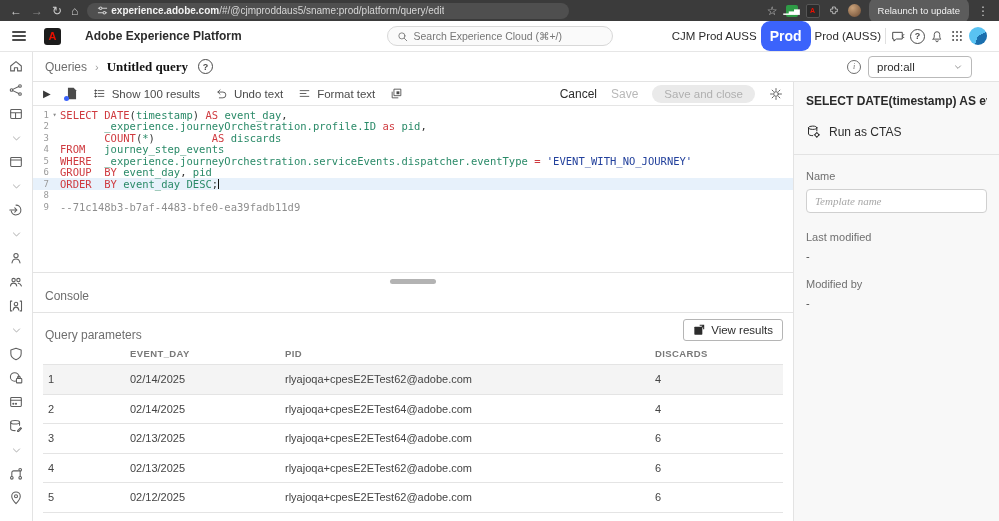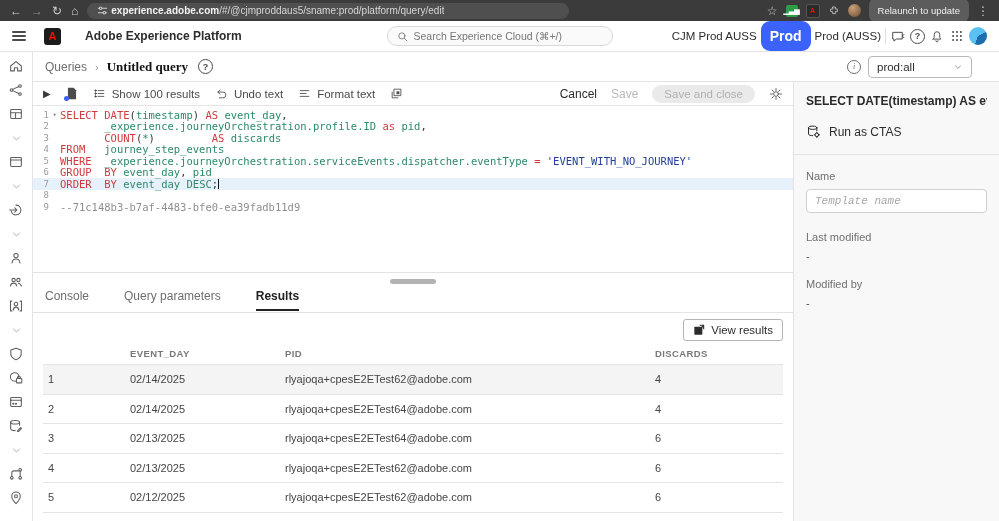--- a/index.html
+++ b/index.html
@@ -88,21 +88,21 @@
   .crow.active{background:#e7f1fb;}
   .ln{width:16px;flex:none;text-align:right;font-size:9px;color:#9a9a9a;}
   .fold{width:11px;flex:none;text-align:center;font-size:7px;color:#8a8a8a;}
   .crow code{white-space:pre;font-size:10.5px;font-family:inherit;}
   .tk-k{color:#cf3a3f;}.tk-i{color:#2a8a68;}.tk-s{color:#23419c;}.tk-c{color:#8e8e8e;}.tk-t{color:#333;}
   .cursor{display:inline-block;width:1.2px;height:10px;background:#111;vertical-align:-1px;}
 
   
   .bottom{position:absolute;top:272px;left:33px;width:760px;bottom:0;background:#fff;border-top:1px solid #e3e3e3;overflow:hidden;}
   .handle{position:absolute;top:6px;left:50%;transform:translateX(-50%);width:46px;height:5px;border-radius:3px;background:#b3b3b3;}
-  .tabs{position:absolute;top:16px;left:12px;display:flex;gap:35px;}
+  .tabs{position:absolute;top:16px;left:12px;display:flex;gap:19px;flex-direction:column;}
   .tab{font-size:12px;color:#6e6e6e;position:relative;padding-bottom:6px;}
   .tab.active{color:#222;font-weight:700;}
   .tab.active::after{content:"";position:absolute;left:0;right:0;bottom:-2px;height:2px;background:#222;}
   .tabborder{position:absolute;top:39px;left:0;right:0;border-bottom:1px solid #e3e3e3;}
   .viewbtn{position:absolute;top:46px;right:10px;height:20px;border:1px solid #b5b5b5;border-radius:3px;background:#fff;
            display:flex;align-items:center;gap:6px;padding:0 9px;}
   .viewbtn span{font-size:11.5px;color:#2c2c2c;}
   .table{position:absolute;top:73px;left:10px;right:10px;}
   .thead{position:relative;height:18px;}
   .th{position:absolute;top:2px;font-size:9.5px;font-weight:700;letter-spacing:.4px;color:#787878;}
@@ -113,21 +113,21 @@
   .th.h1{left:87px;}.th.h2{left:242px;}.th.h3{left:612px;}
 
   
   .rightpanel{position:absolute;top:82px;left:793px;right:0;bottom:0;background:#f8f8f8;border-left:1px solid #e3e3e3;
               padding:12px;box-sizing:border-box;}
   .ptitle{font-size:12px;font-weight:700;color:#2a2a2a;white-space:nowrap;overflow:hidden;}
   .ctas{margin-top:16px;display:flex;align-items:center;gap:8px;font-size:12px;color:#2c2c2c;}
   .pdivider{border-top:1px solid #e3e3e3;margin:15px -12px;}
   .plabel{font-size:11px;color:#707070;margin-top:14px;}
   .pinput{width:100%;height:24px;border:1px solid #d0d0d0;border-radius:4px;background:#fff;margin-top:7px;
-          padding:8px 8px;box-sizing:border-box;font-size:11px;font-family:Liberation Mono, monospace;color:#333;}
+          padding:8px 8px;box-sizing:border-box;font-size:11px;font-family:Liberation Serif, serif;color:#333;}
   .pinput::placeholder{font-style:italic;color:#a7a7a7;}
   .pvalue{font-size:11px;color:#4b4b4b;margin-top:7px;}
 </style>
 </head>
 <body>
 
 <div class="screen">
 
   <div class="chrome">
     <span class="cicon">←</span>

